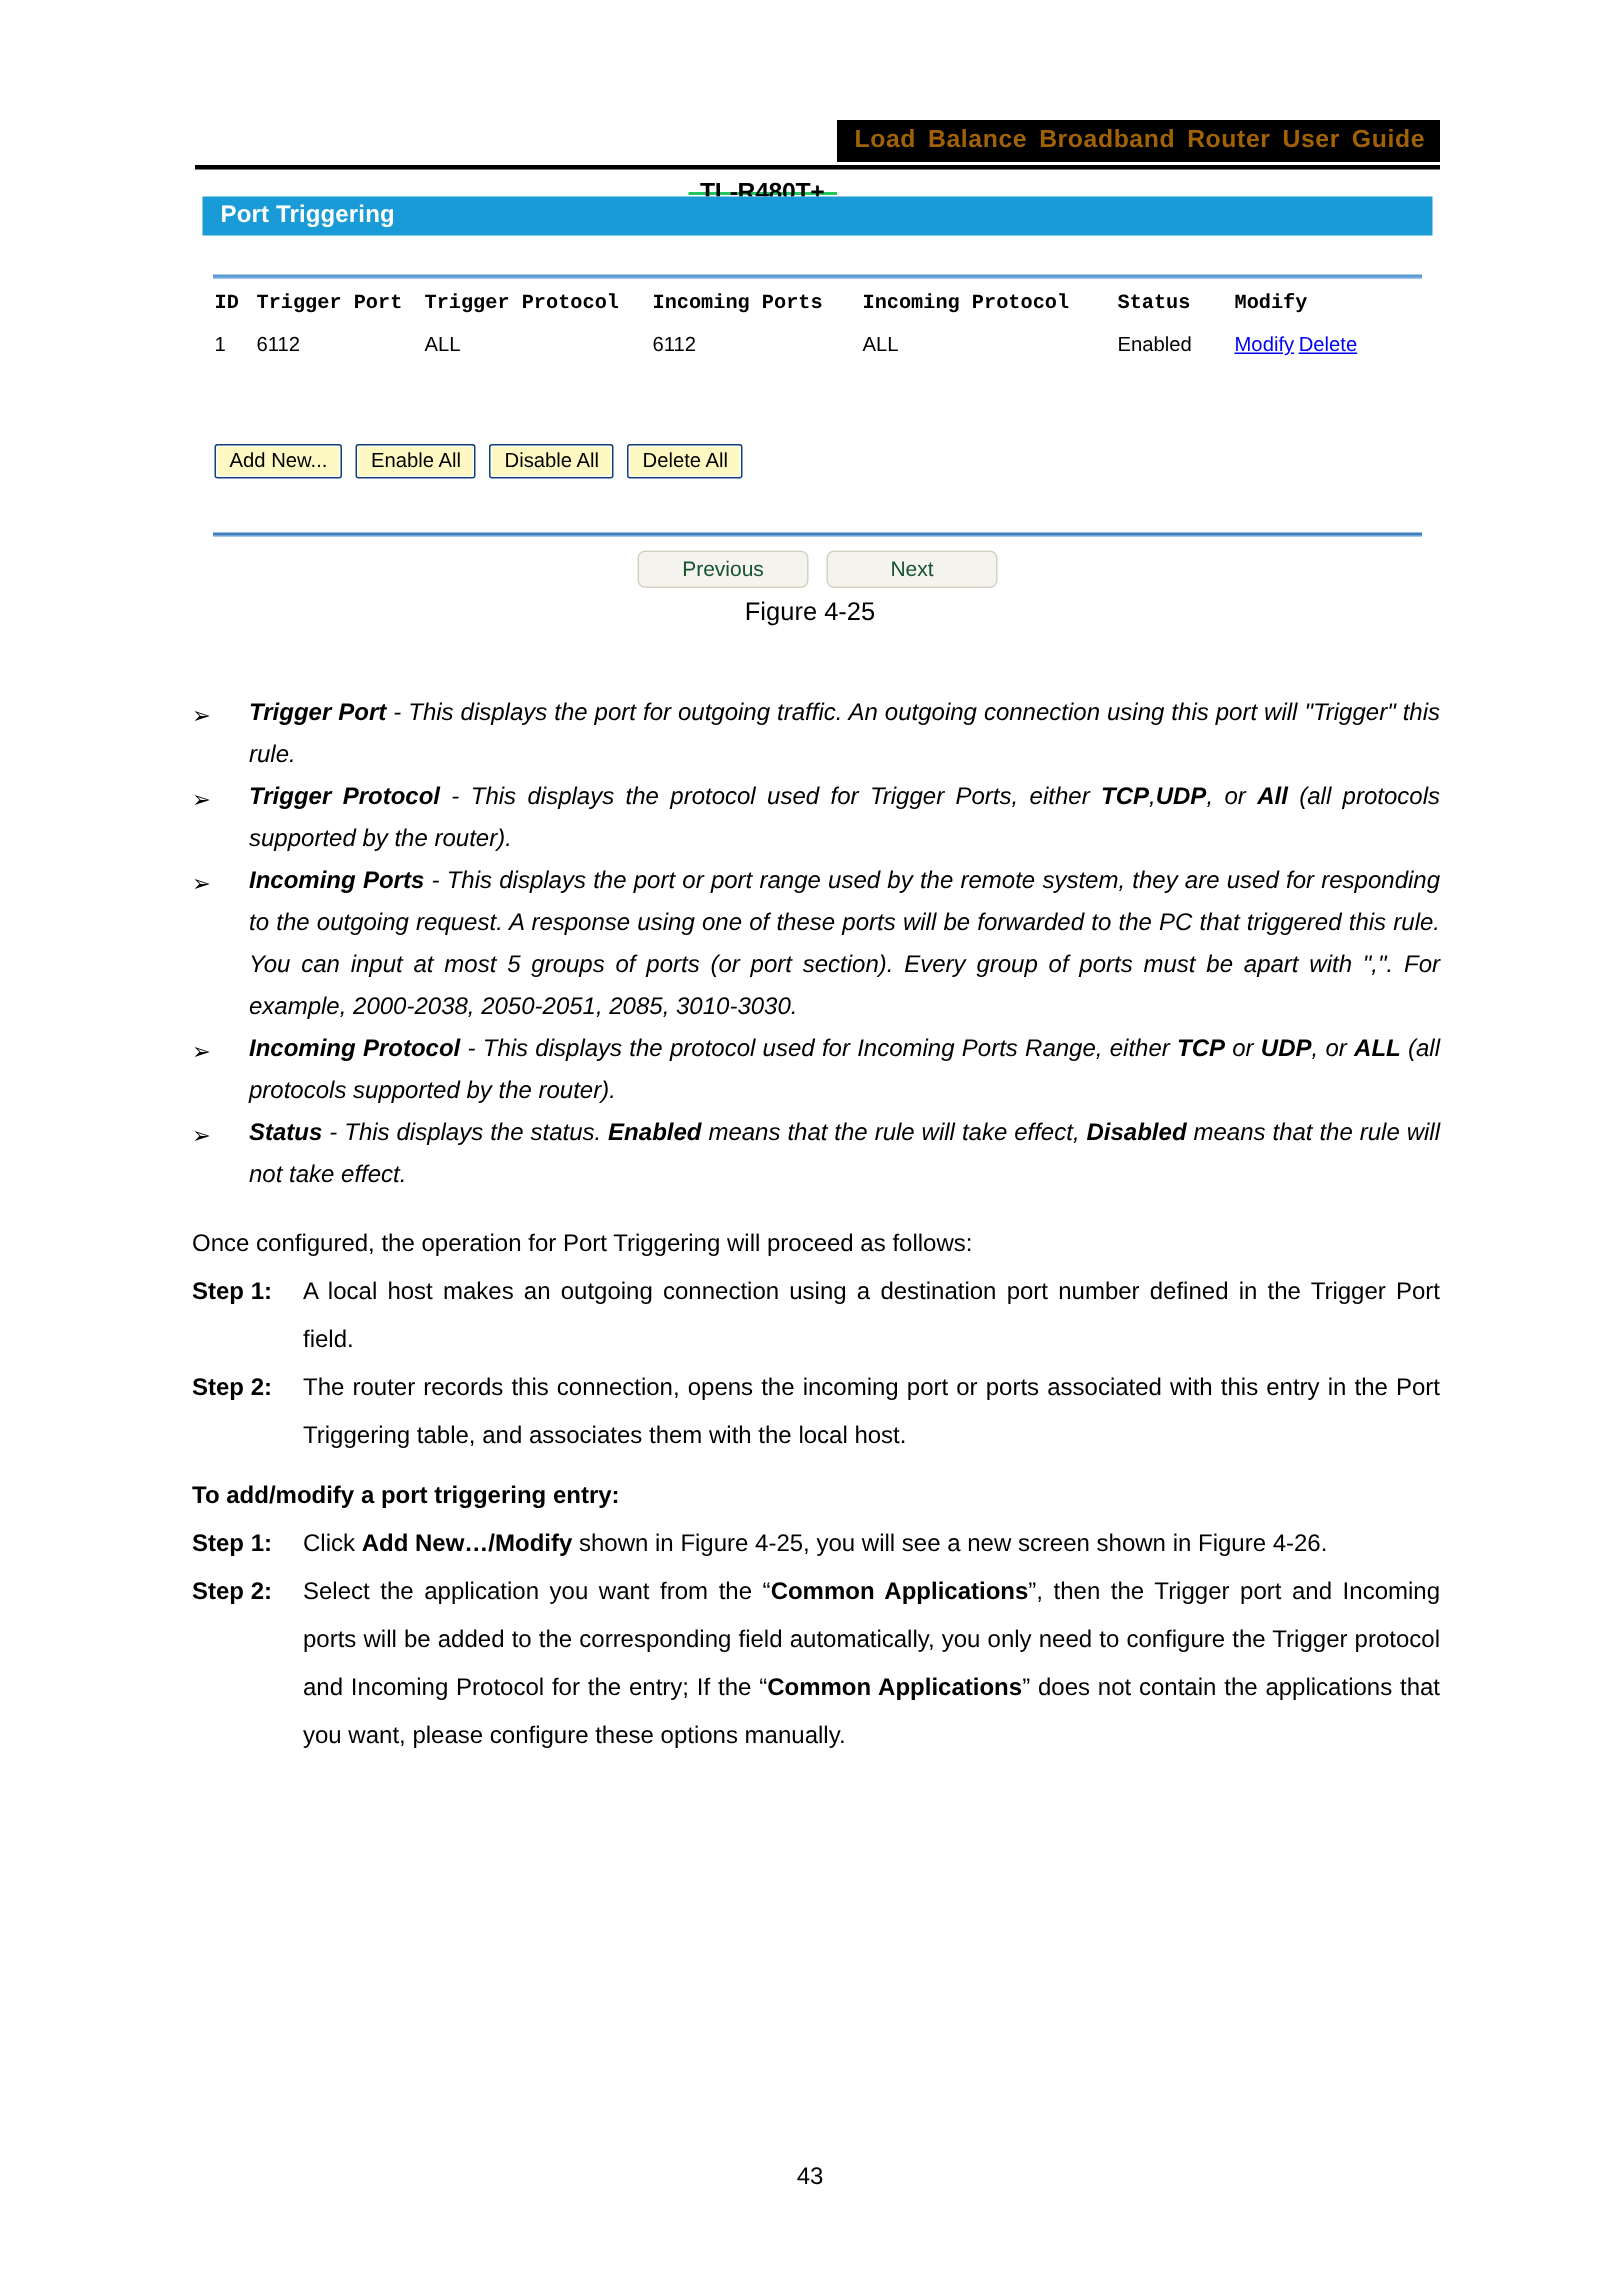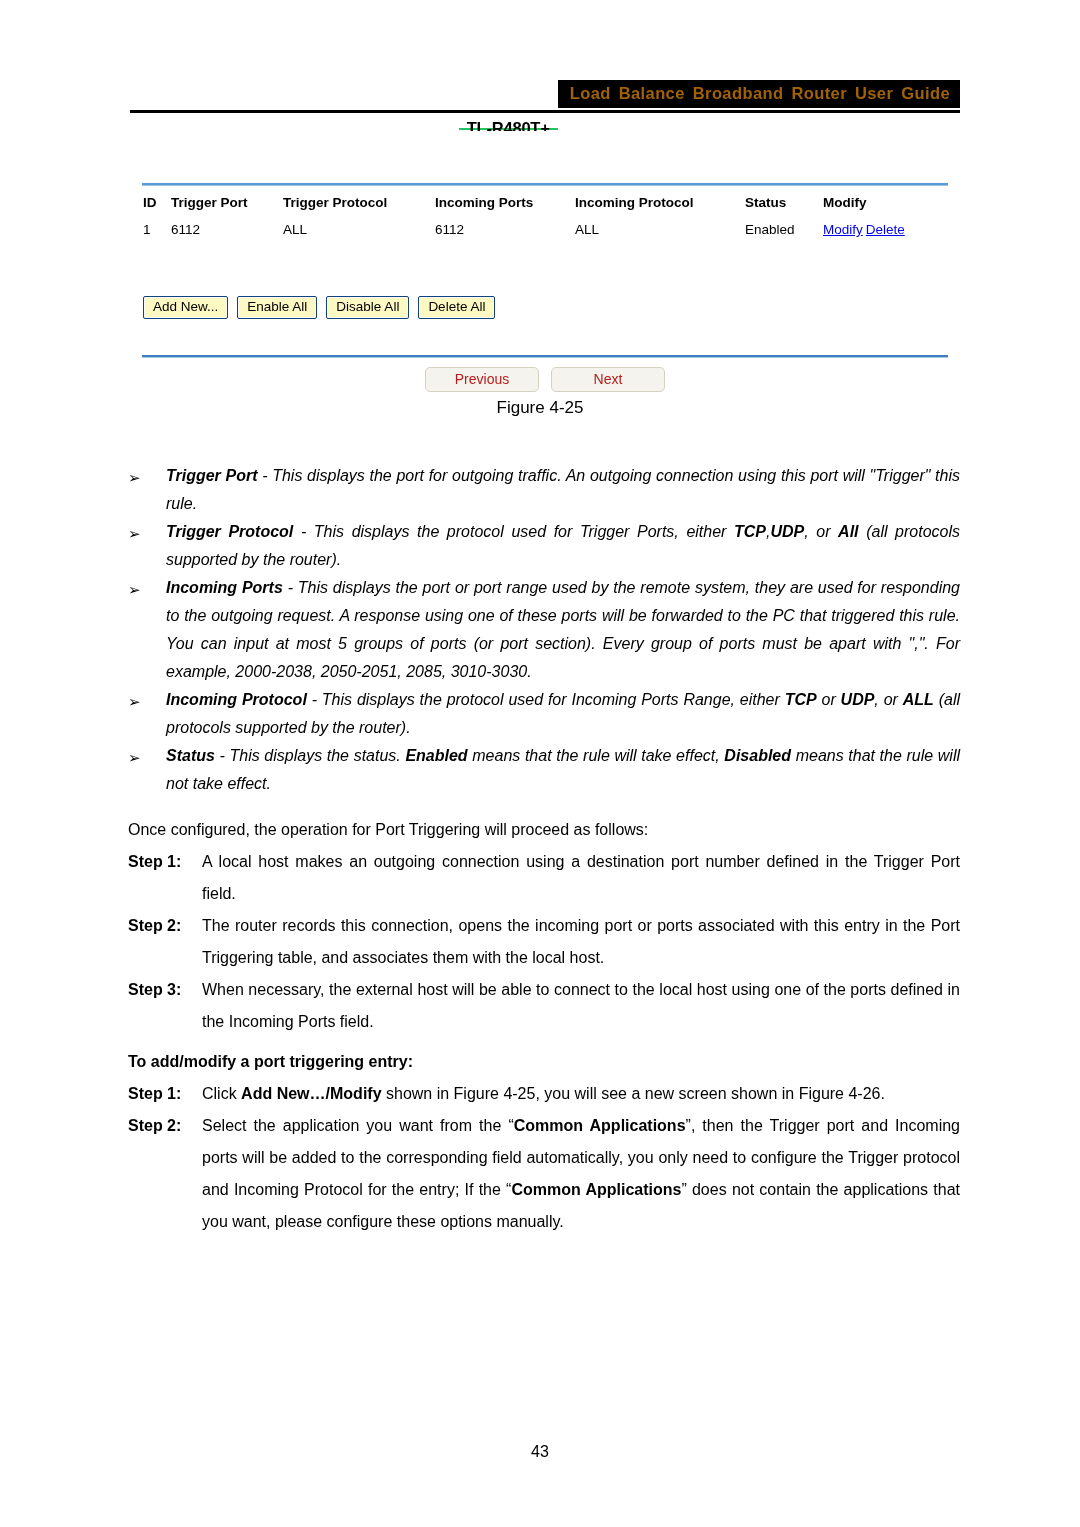--- a/index.html
+++ b/index.html
@@ -128,20 +128,21 @@
     border-collapse: collapse;
     width: 100%;
     table-layout: fixed;
   }
   .shot-table th {
     text-align: left;
     font-weight: bold;
     font-size: 13.5px;
     padding: 2px 0 10px 0;
     white-space: nowrap;
+    font-family: Liberation Mono, monospace;
   }
   .shot-table td {
     text-align: left;
     font-size: 13.5px;
     padding: 2px 0 2px 0;
     white-space: nowrap;
   }
   .col-id      { width: 28px; }
   .col-tport   { width: 112px; }
   .col-tproto  { width: 152px; }
@@ -183,21 +184,21 @@
     left: 0;
     top: 236px;
     width: 820px;
     display: flex;
     justify-content: center;
     gap: 12px;
   }
   .pager-btn {
     font-family: "Liberation Sans", sans-serif;
     font-size: 14px;
-    color: #b91c1c;
+    color: #14532d;
     background: #F4F3EE;
     border: 1px solid #D6D2C2;
     border-radius: 5px;
     padding: 3px 14px 4px 14px;
     min-width: 84px;
     text-align: center;
     line-height: 1.15;
     cursor: default;
   }
 
@@ -297,20 +298,23 @@
   <div class="doc-header">
     <div class="doc-header-inner">
       <span class="model-tag">TL-R480T+</span>
       <span class="guide-tag">Load Balance Broadband Router User Guide</span>
     </div>
   </div>
   <div class="header-rule"></div>
 
   <div class="figure-shot">
 
+    <div class="shot-titlebar">
+      <span class="shot-titlebar-text">Port Triggering</span>
+    </div>
 
     <div class="shot-sep-top"></div>
 
     <div class="shot-table">
       <table>
         <thead>
           <tr>
             <th class="col-id">ID</th>
             <th class="col-tport">Trigger Port</th>
             <th class="col-tproto">Trigger Protocol</th>
@@ -385,24 +389,20 @@
     <div class="step-item">
       <span class="step-label">Step 1:</span>
       <span class="step-text">A local host makes an outgoing connection using a destination port number defined in the Trigger Port field.</span>
     </div>
 
     <div class="step-item">
       <span class="step-label">Step 2:</span>
       <span class="step-text">The router records this connection, opens the incoming port or ports associated with this entry in the Port Triggering table, and associates them with the local host.</span>
     </div>
 
-    <div class="step-item">
-      <span class="step-label">Step 3:</span>
-      <span class="step-text">When necessary, the external host will be able to connect to the local host using one of the ports defined in the Incoming Ports field.</span>
-    </div>
 
     <div class="spacer-xs"></div>
 
     <p class="subhead">To add/modify a port triggering entry:</p>
 
     <div class="step-item">
       <span class="step-label">Step 1:</span>
       <span class="step-text"><span>Click </span><b>Add New…/Modify</b><span> shown in Figure 4-25, you will see a new screen shown in Figure 4-26.</span></span>
     </div>
 

